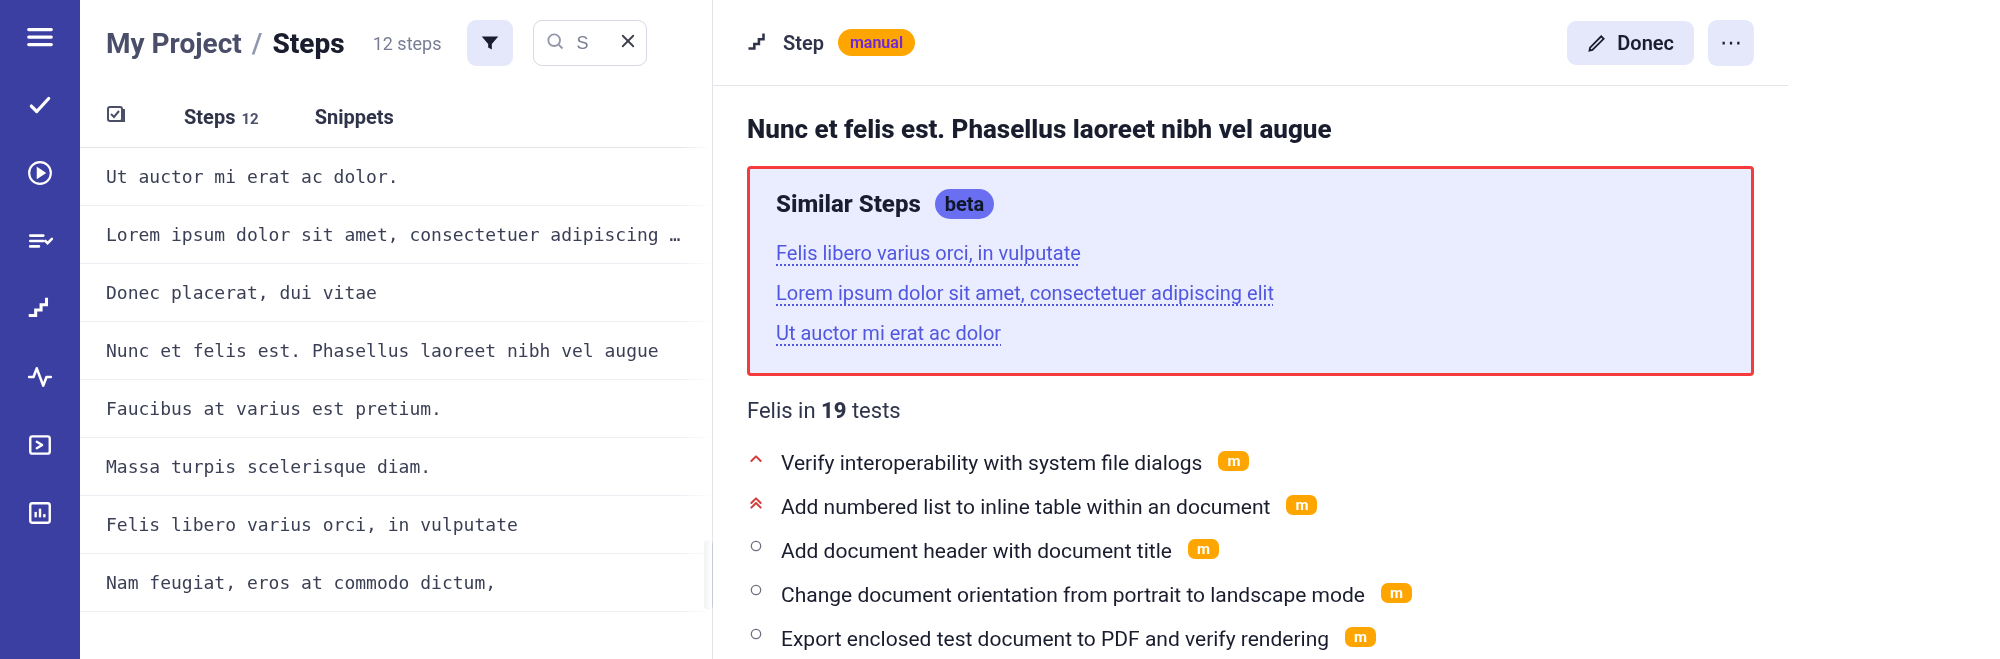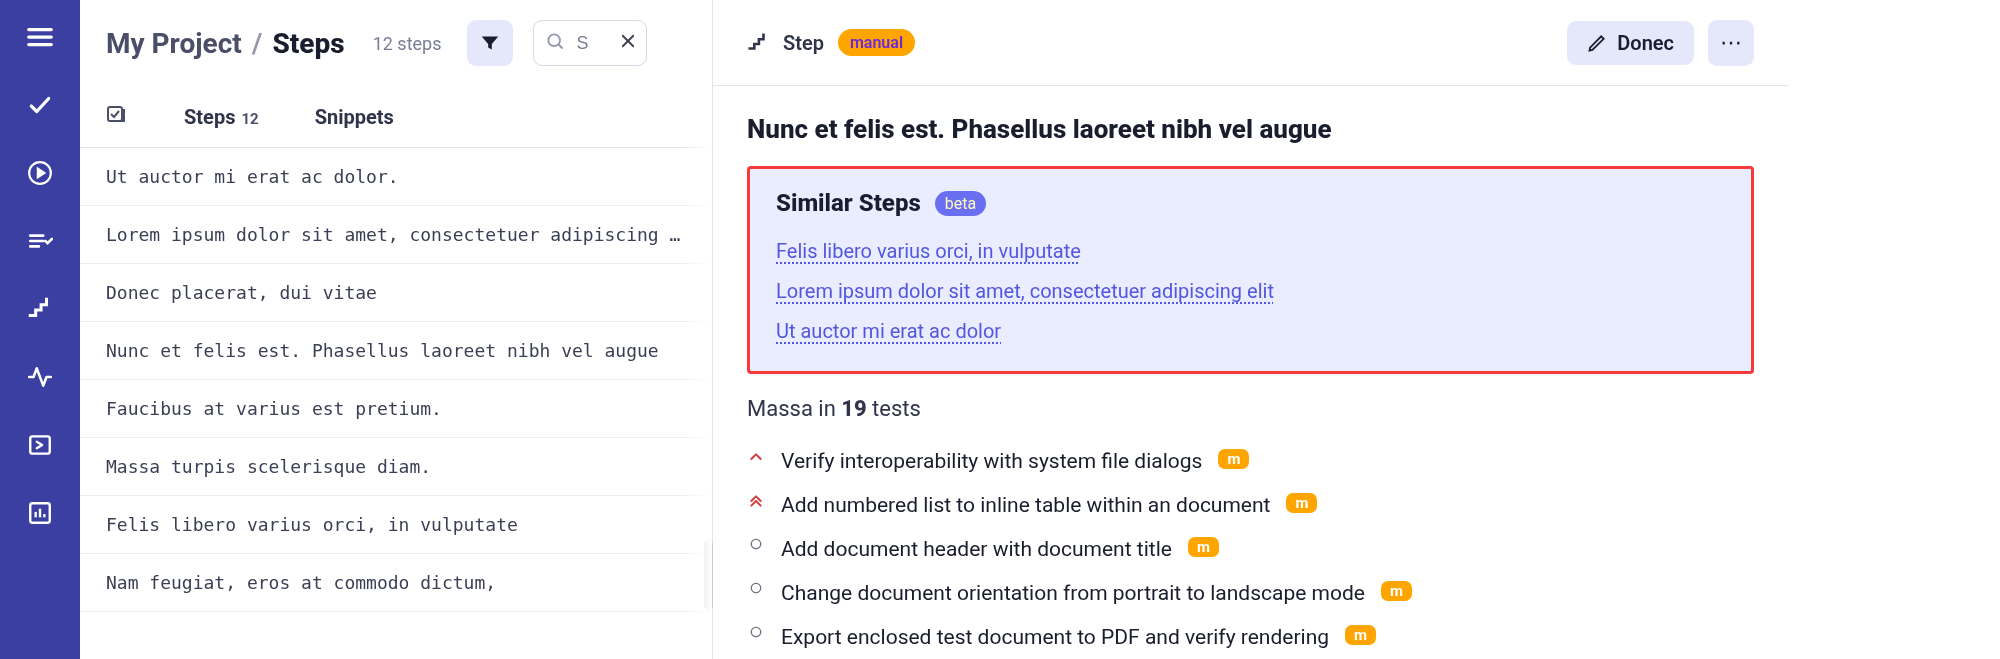--- a/index.html
+++ b/index.html
@@ -220,22 +220,22 @@
   margin-bottom: 22px;
 }
 .similar-head {
   display:flex; align-items:center; gap:14px;
   margin-bottom: 14px;
 }
 .similar-head .t {
   font-size: 24px; font-weight: 800; color:#1a1d2e;
 }
 .beta-pill {
-  background:#6a6ff2; color:#fef9c3;
-  font-size:16px; font-weight:400;
+  background:#6a6ff2; color:#0f172a;
+  font-size:20px; font-weight:700;
   padding:3px 10px; border-radius:999px;
 }
 .sim-link {
   display:inline-block;
   color:#5257df;
   font-size: 20px;
   text-decoration: underline;
   text-decoration-style: dotted;
   text-underline-offset: 4px;
   margin: 8px 0;
@@ -415,21 +415,21 @@
             <div class="similar-head">
               <span class="t">Similar Steps</span>
               <span class="beta-pill">beta</span>
             </div>
             <div><a class="sim-link">Felis libero varius orci, in vulputate</a></div>
             <div><a class="sim-link">Lorem ipsum dolor sit amet, consectetuer adipiscing elit</a></div>
             <div><a class="sim-link">Ut auctor mi erat ac dolor</a></div>
           </div>
 
           <div class="used-in">
-            <span>Massa in </span><b>19</b><span> tests</span>
+            <span>Felis in </span><b>19</b><span> tests</span>
           </div>
 
           <div class="test-item">
             <span class="pri">
               <svg width="16" height="16" viewBox="0 0 24 24" fill="none" stroke="currentColor" stroke-width="3" stroke-linecap="round" stroke-linejoin="round">
                   <polyline points="5 15 12 8 19 15"></polyline>
                 </svg>
             </span>
             <span>Verify interoperability with system file dialogs</span>
             <span class="m-badge">m</span>

